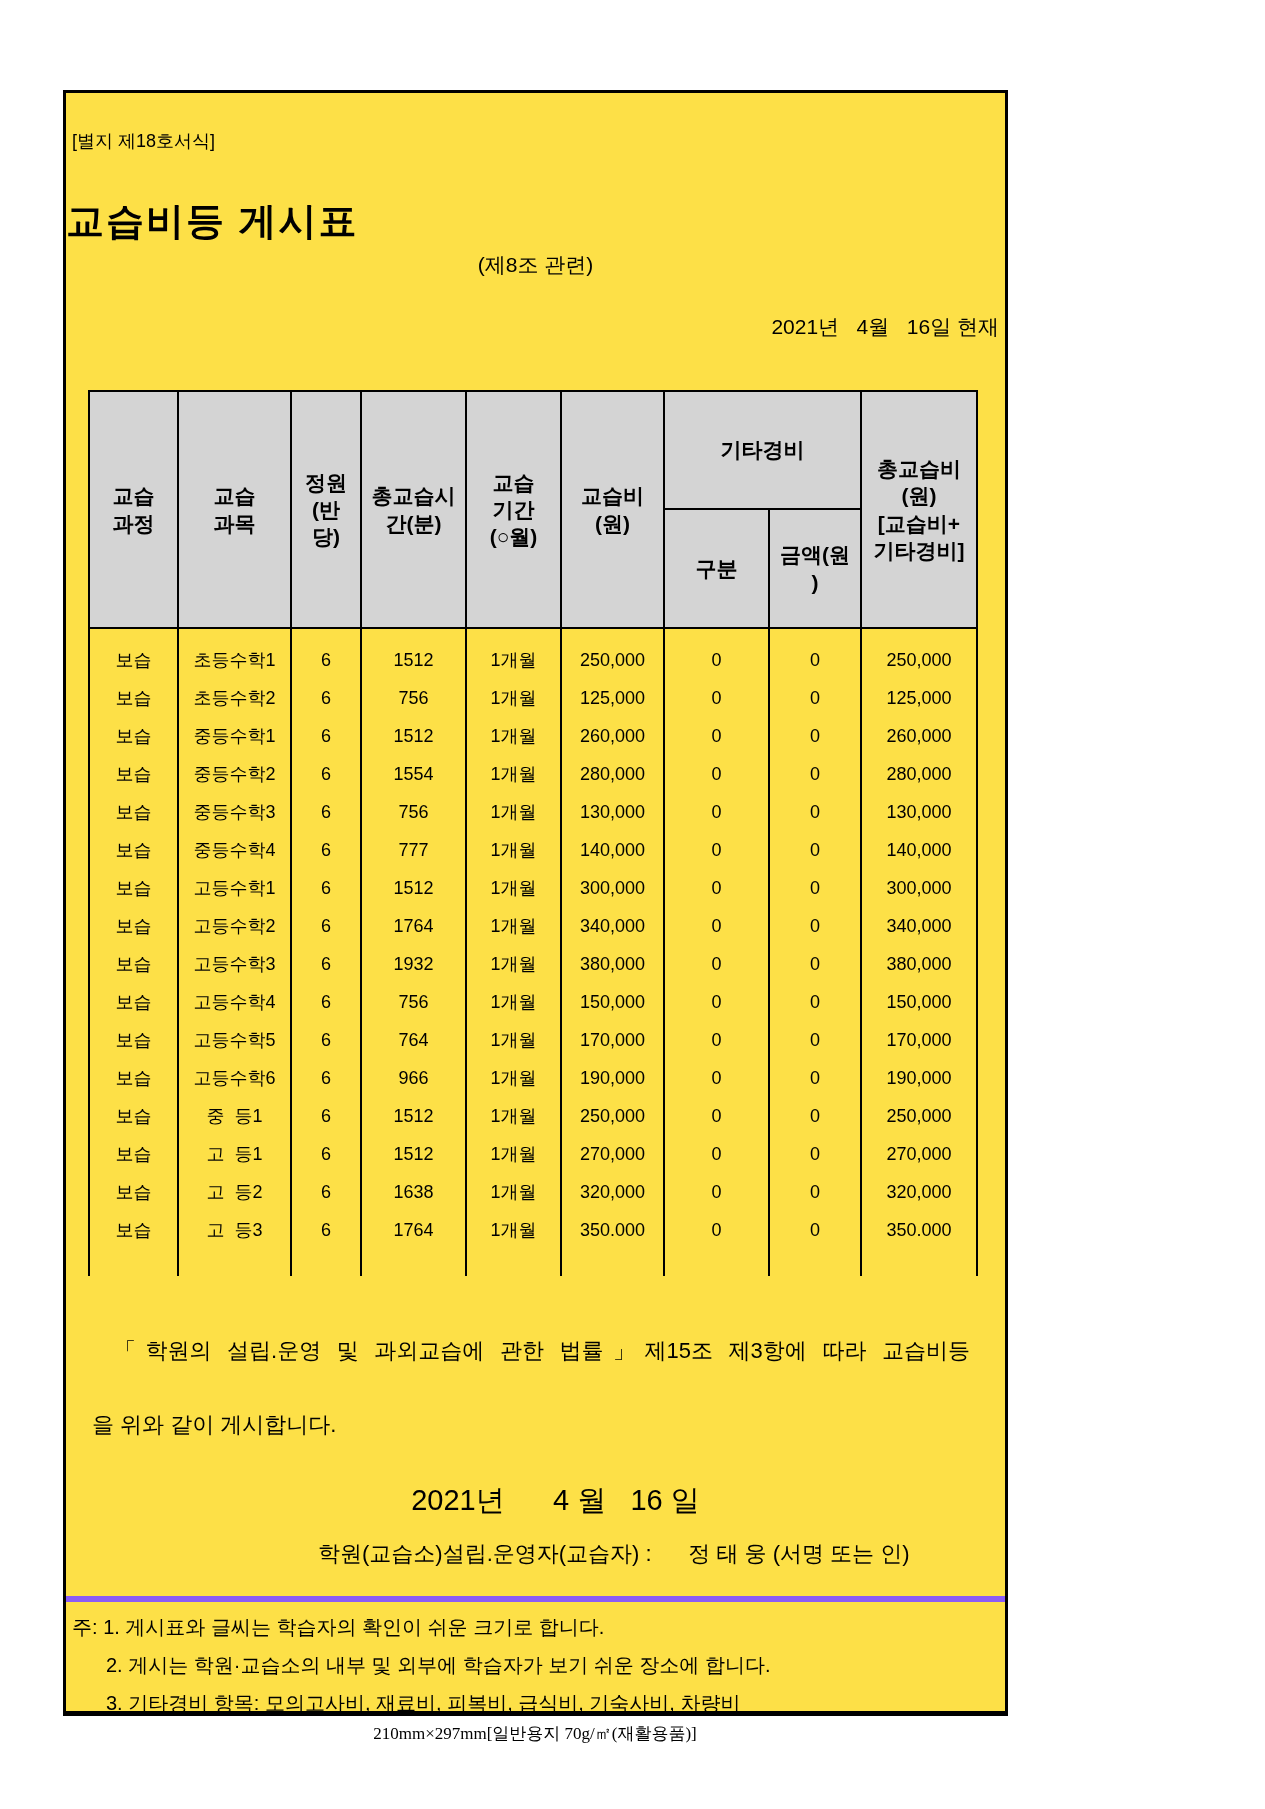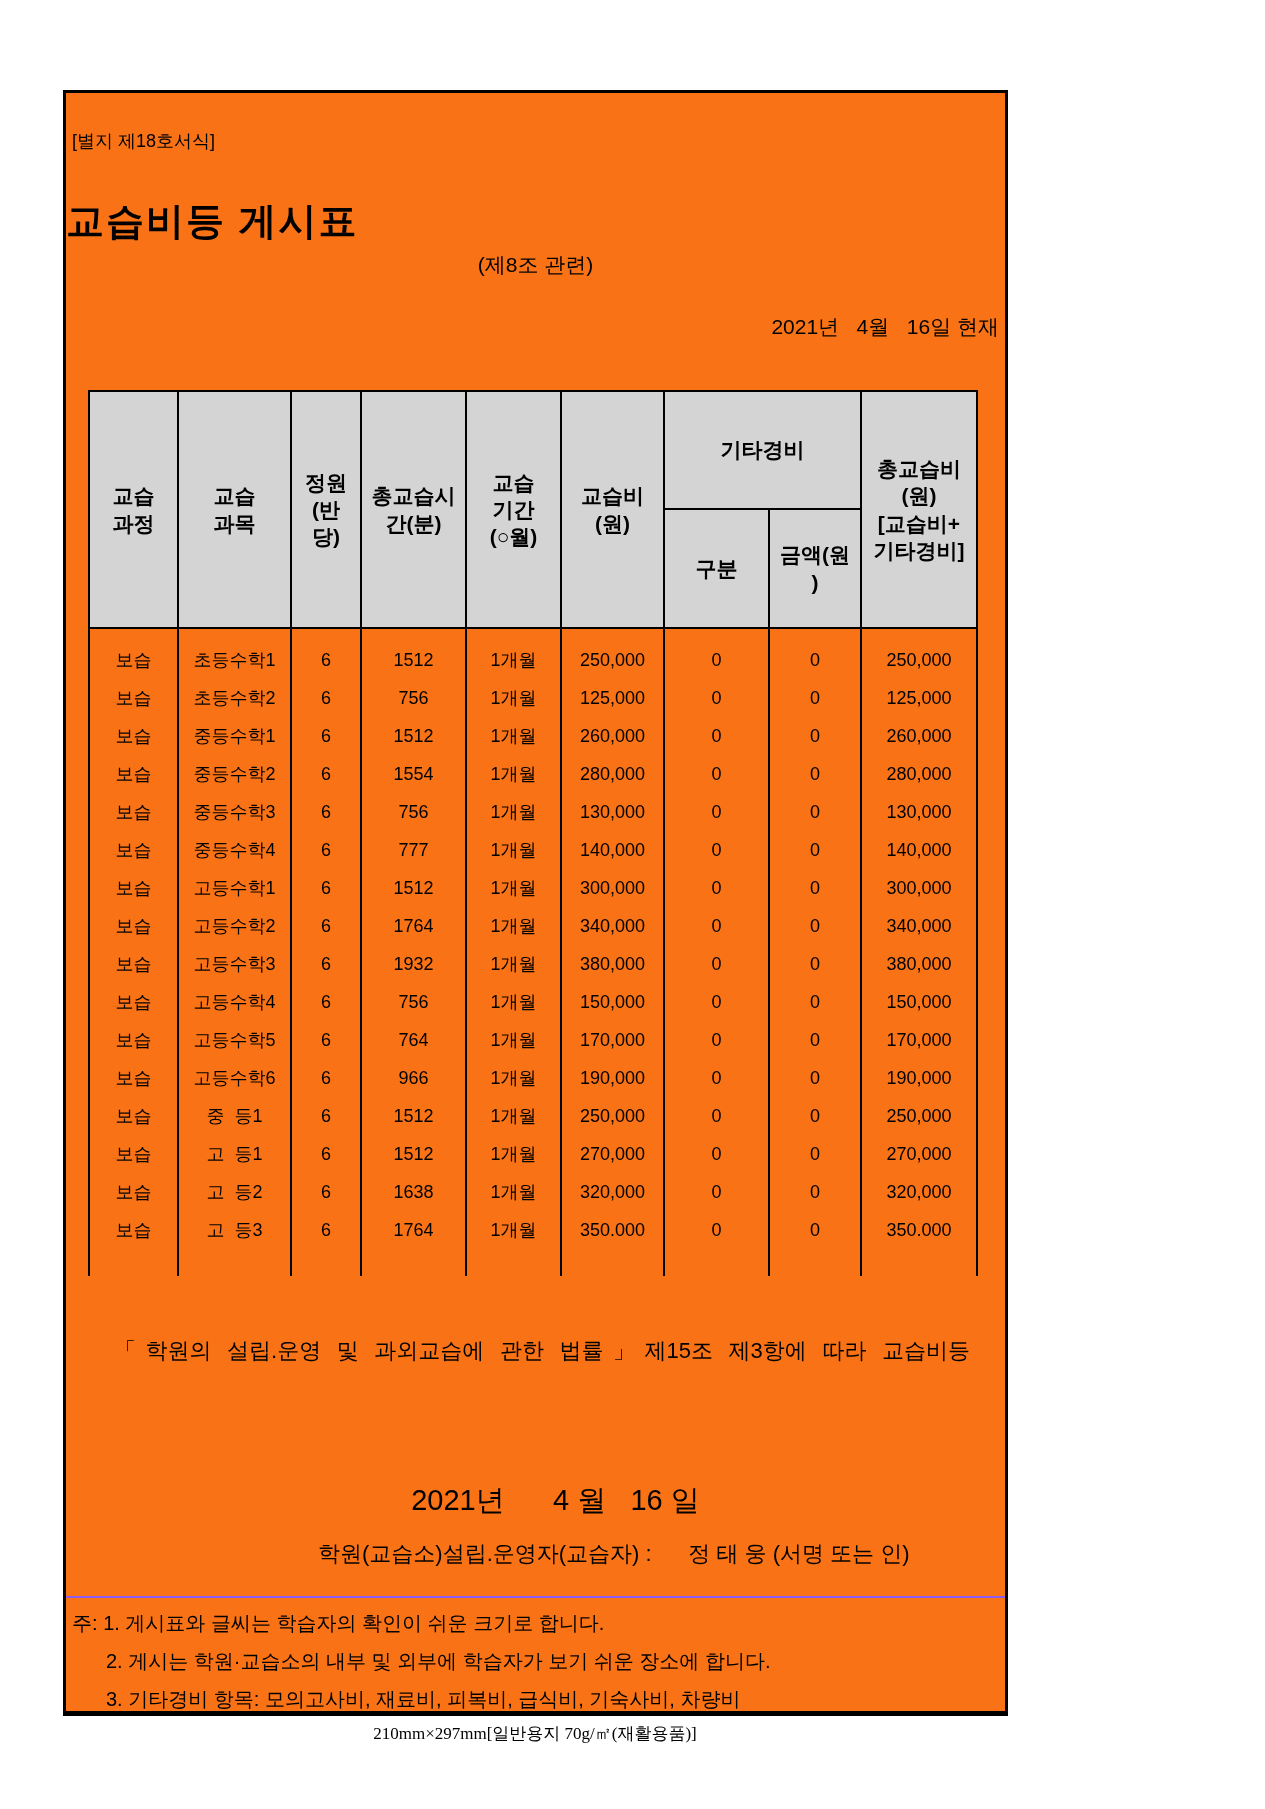--- a/index.html
+++ b/index.html
@@ -16,21 +16,21 @@
   .pre { white-space: pre-wrap; }
 
   .sheet {
     position: absolute;
     left: 63px;
     top: 90px;
     width: 939px;
     height: 1618px;
     border: 3px solid #000;
     border-bottom-width: 5px;
-    background: #f97316;
+    background: #fde047;
   }
   .form-label {
     position: absolute;
     left: 6px;
     top: 36px;
     font-size: 18px;
   }
   .title {
     position: absolute;
     top: 103px;
@@ -124,21 +124,21 @@
     left: 252px;
     font-size: 22px;
   }
 
   .notes {
     position: absolute;
     left: 0;
     bottom: 0;
     width: 100%;
     height: 115px;
-    border-top: 2px solid #8b5cf6;
+    border-top: 6px solid #8b5cf6;
     padding: 6px 8px 0 6px;
     box-sizing: border-box;
     font-size: 20px;
     line-height: 38px;
   }
   .note-indent { margin-left: 34px; }
 
   .paper-footer {
     position: absolute;
     left: 63px;
@@ -397,20 +397,21 @@
           <td></td>
           <td></td>
           <td></td>
           <td></td>
         </tr>
       </tbody>
   </table>
 
   <div class="statement">
     <div class="st-line1">「학원의 설립.운영 및 과외교습에 관한 법률」제15조 제3항에 따라 교습비등</div>
+    <div class="st-line2">을 위와 같이 게시합니다.</div>
   </div>
 
   <div class="sig-date pre">2021년      4 월   16 일</div>
   <div class="sig-line pre">학원(교습소)설립.운영자(교습자) :      정 태 웅 (서명 또는 인)</div>
 
   <div class="notes">
     <div class="note-row"><span class="note-prefix">주:</span> <span>1. 게시표와 글씨는 학습자의 확인이 쉬운 크기로 합니다.</span></div>
     <div class="note-row note-indent"><span>2. 게시는 학원·교습소의 내부 및 외부에 학습자가 보기 쉬운 장소에 합니다.</span></div>
     <div class="note-row note-indent"><span>3. 기타경비 항목: 모의고사비, 재료비, 피복비, 급식비, 기숙사비, 차량비</span></div>
   </div>

